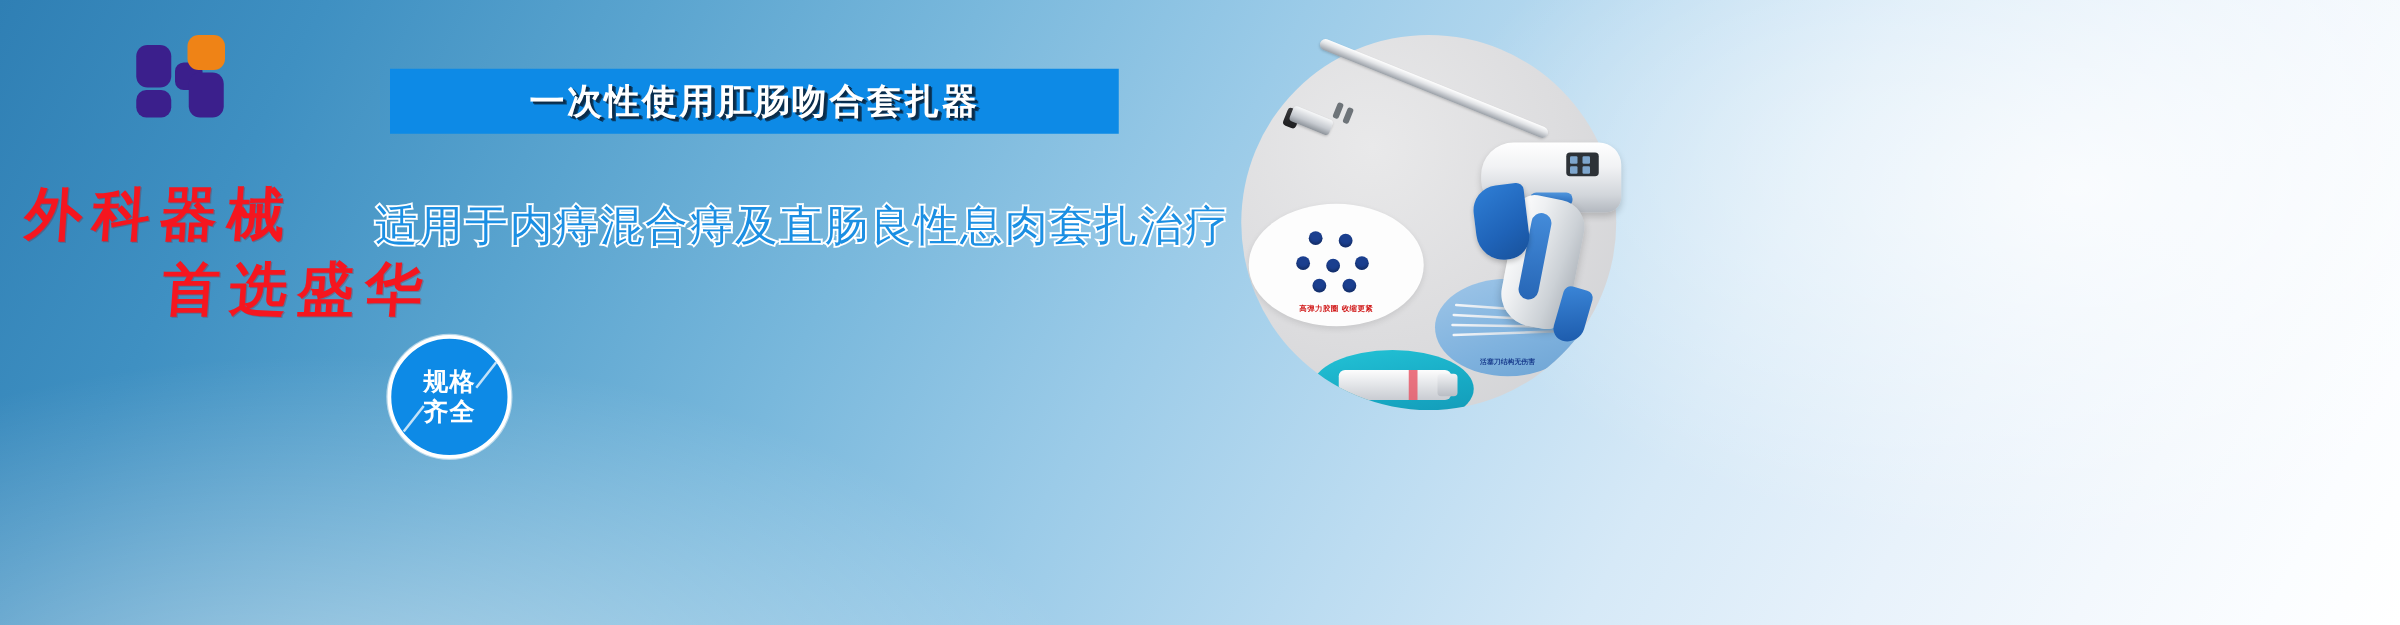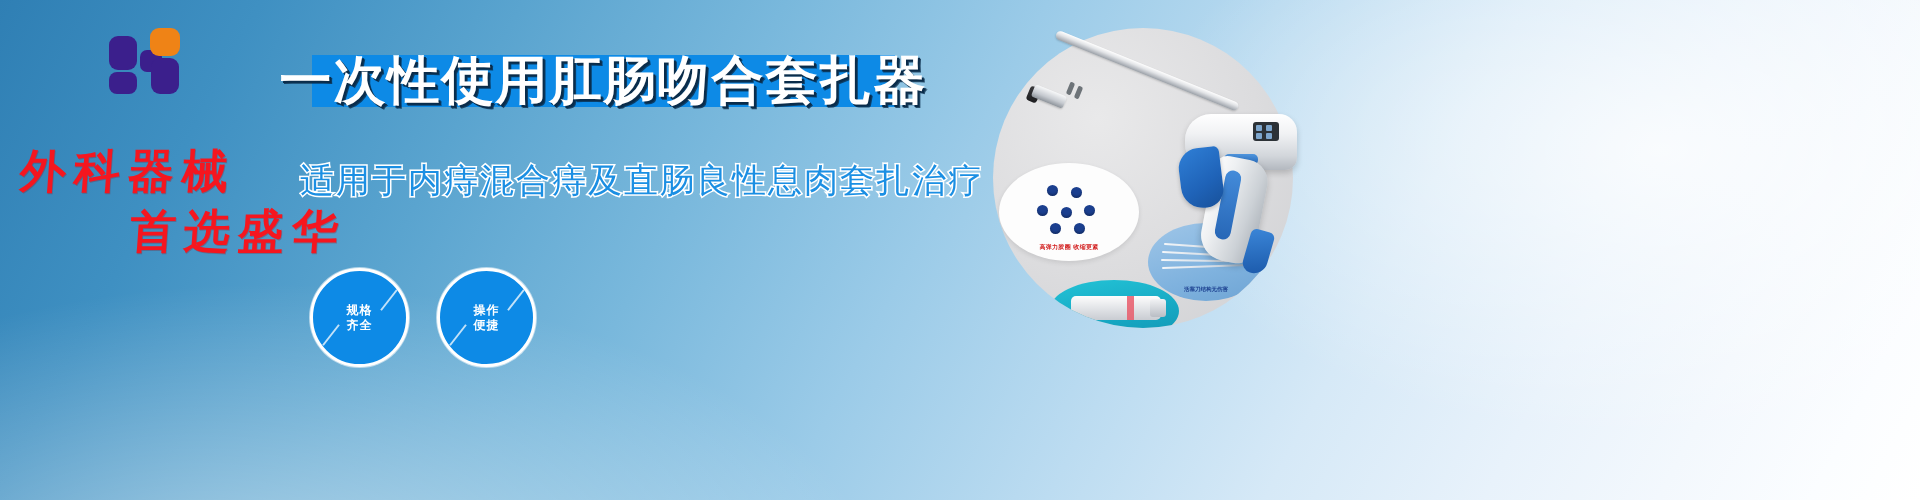--- a/index.html
+++ b/index.html
@@ -114,21 +114,21 @@
     top: 55px;
     width: 583px;
     height: 52px;
     background: #0d8ae6;
     display: flex;
     align-items: center;
     justify-content: center;
   }
   #title-text {
     color: #ffffff;
-    font-size: 52px;
+    font-size: 28px;
     font-weight: 700;
     letter-spacing: 2px;
     white-space: nowrap;
     text-shadow:
        2px 2px 0 #0a2c4a,
        3px 3px 0 rgba(10,44,74,0.8);
     font-family: Liberation Mono, monospace;
   }
 
   
@@ -181,21 +181,21 @@
     position: absolute;
     left: 17px;
     bottom: 16px;
     width: 2px;
     height: 26px;
     background: rgba(255,255,255,0.75);
     transform: rotate(38deg);
   }
   .feature-line {
     color: #ffffff;
-    font-size: 12px;
+    font-size: 20px;
     font-weight: 700;
     line-height: 1.18;
     letter-spacing: 1px;
     font-family: "DejaVu Sans", "Liberation Sans", sans-serif;
   }
 
   
   #product-circle {
     position: absolute;
     left: 993px;
@@ -464,26 +464,20 @@
 
   <div id="features">
 
     <div class="feature">
       <span class="slash"></span>
       <span class="slash2"></span>
       <span class="feature-line">规格</span>
       <span class="feature-line">齐全</span>
     </div>
 
-    <div class="feature">
-      <span class="slash"></span>
-      <span class="slash2"></span>
-      <span class="feature-line">操作</span>
-      <span class="feature-line">便捷</span>
-    </div>
 
 
 
   </div>
 
   <div id="product-circle">
 
     <div id="band-oval">
       <span class="band-dot" style="left:48px; top:22px;"></span>
       <span class="band-dot" style="left:72px; top:24px;"></span>

